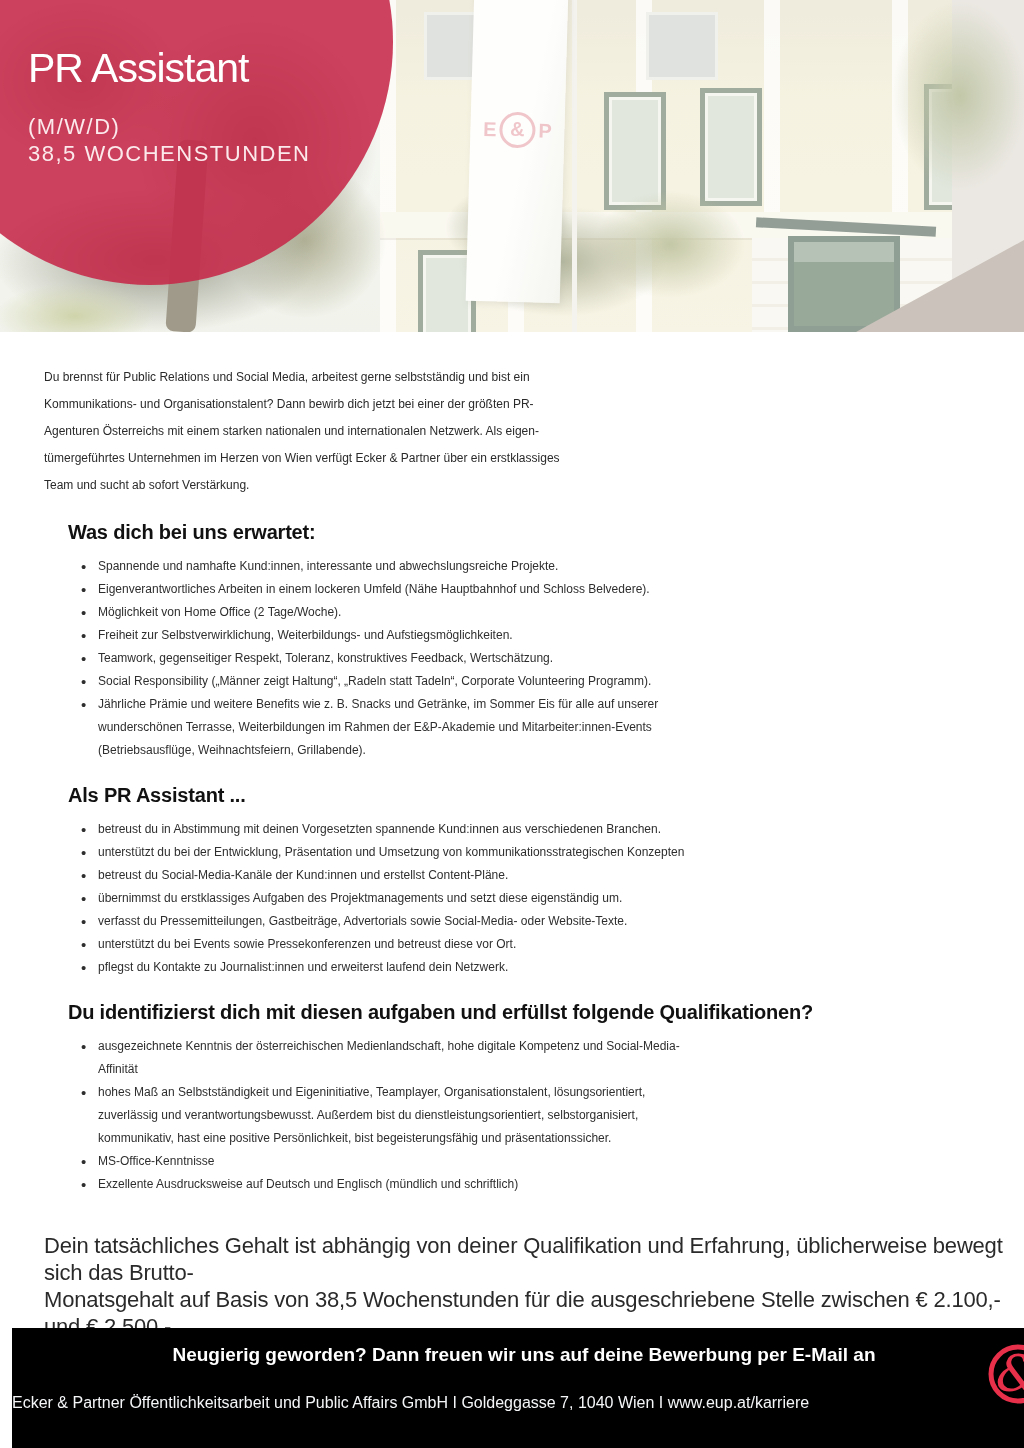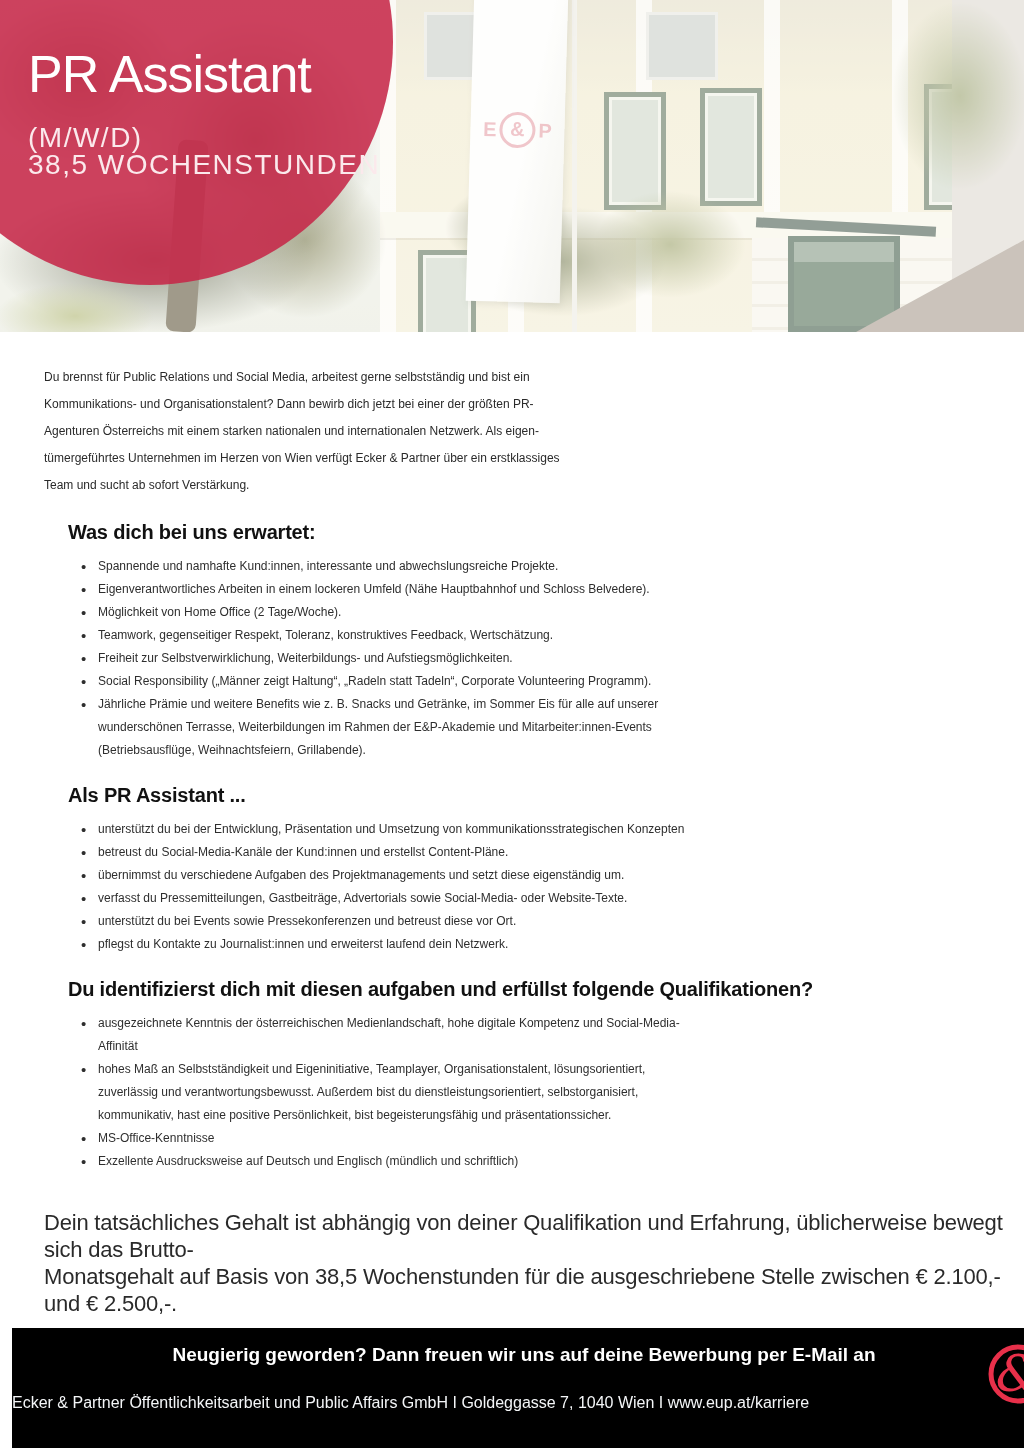--- a/index.html
+++ b/index.html
@@ -49,22 +49,22 @@
         background:linear-gradient(100deg,#fdfdfb 55%,#ededE5 100%);box-shadow:2px 3px 6px rgba(90,90,70,.18);}
   .pole{position:absolute;left:572px;top:0;width:5px;height:332px;background:#eceae2;}
   .flagmark{position:absolute;left:6px;top:122px;width:82px;display:flex;align-items:center;justify-content:center;gap:3px;
         color:rgba(210,80,95,.55);font-size:20px;font-weight:bold;}
   .flagmark .ringamp{display:inline-block;width:30px;height:30px;line-height:28px;text-align:center;
         border:3px solid rgba(210,80,95,.55);border-radius:50%;font-size:20px;}
   .wash{position:absolute;inset:0;background:rgba(255,255,255,.42);}
   .circle{position:absolute;left:-93px;top:-201px;width:486px;height:486px;border-radius:50%;
         background:rgba(197,38,71,.87);}
   .hero-text{position:absolute;left:28px;top:48px;color:#ffffff;}
-  .hero-title{font-size:52px;font-weight:500;letter-spacing:-1px;line-height:1.0;}
-  .hero-sub{margin-top:24px;font-size:28px;letter-spacing:1.5px;line-height:27px;color:#fbe9ec;}
+  .hero-title{font-size:41px;font-weight:500;letter-spacing:-1px;line-height:1.0;}
+  .hero-sub{margin-top:24px;font-size:22px;letter-spacing:1.5px;line-height:27px;color:#fbe9ec;}
   .hero-sub div{margin:0;}
   
   .content{position:absolute;left:44px;top:332px;width:950px;}
   .intro{margin-top:32px;font-size:12px;line-height:27px;white-space:pre-line;color:#2a2a2a;width:960px;}
   .section{margin-left:24px;}
   .section h2{margin:22px 0 11px;font-size:20px;font-weight:bold;color:#111;letter-spacing:-0.2px;}
   .section ul{margin:0;padding:0 0 0 30px;list-style:none;}
   .section li{position:relative;font-size:12px;line-height:23px;white-space:pre-line;color:#2e2e2e;}
   .section li::before{content:"\2022";position:absolute;left:-17px;top:0;font-size:15px;color:#2e2e2e;}
   .salary{margin-top:36px;font-size:22px;letter-spacing:-0.2px;line-height:27px;white-space:pre-line;color:#2a2a2a;width:980px;}
@@ -126,35 +126,36 @@
 Agenturen Österreichs mit einem starken nationalen und internationalen Netzwerk. Als eigen-
 tümergeführtes Unternehmen im Herzen von Wien verfügt Ecker &amp; Partner über ein erstklassiges
 Team und sucht ab sofort Verstärkung.</div>
 
     <div class="section">
       <h2>Was dich bei uns erwartet:</h2>
       <ul>
           <li>Spannende und namhafte Kund:innen, interessante und abwechslungsreiche Projekte.</li>
           <li>Eigenverantwortliches Arbeiten in einem lockeren Umfeld (Nähe Hauptbahnhof und Schloss Belvedere).</li>
           <li>Möglichkeit von Home Office (2 Tage/Woche).</li>
+          <li>Freiheit zur Selbstverwirklichung, Weiterbildungs- und Aufstiegsmöglichkeiten.</li>
           <li>Teamwork, gegenseitiger Respekt, Toleranz, konstruktives Feedback, Wertschätzung.</li>
-          <li>Freiheit zur Selbstverwirklichung, Weiterbildungs- und Aufstiegsmöglichkeiten.</li>
           <li>Social Responsibility („Männer zeigt Haltung“, „Radeln statt Tadeln“, Corporate Volunteering Programm).</li>
           <li>Jährliche Prämie und weitere Benefits wie z. B. Snacks und Getränke, im Sommer Eis für alle auf unserer
 wunderschönen Terrasse, Weiterbildungen im Rahmen der E&amp;P-Akademie und Mitarbeiter:innen-Events
 (Betriebsausflüge, Weihnachtsfeiern, Grillabende).</li>
         </ul>
     </div>
 
     <div class="section">
       <h2>Als PR Assistant ...</h2>
       <ul>
+          <li>betreust du in Abstimmung mit deinen Vorgesetzten spannende Kund:innen aus verschiedenen Branchen.</li>
           <li>unterstützt du bei der Entwicklung, Präsentation und Umsetzung von kommunikationsstrategischen Konzepten</li>
           <li>betreust du Social-Media-Kanäle der Kund:innen und erstellst Content-Pläne.</li>
-          <li>übernimmst du verschiedene Aufgaben des Projektmanagements und setzt diese eigenständig um.</li>
+          <li>übernimmst du erstklassiges Aufgaben des Projektmanagements und setzt diese eigenständig um.</li>
           <li>verfasst du Pressemitteilungen, Gastbeiträge, Advertorials sowie Social-Media- oder Website-Texte.</li>
           <li>unterstützt du bei Events sowie Pressekonferenzen und betreust diese vor Ort.</li>
           <li>pflegst du Kontakte zu Journalist:innen und erweiterst laufend dein Netzwerk.</li>
         </ul>
     </div>
 
     <div class="section">
       <h2>Du identifizierst dich mit diesen aufgaben und erfüllst folgende Qualifikationen?</h2>
       <ul>
           <li>ausgezeichnete Kenntnis der österreichischen Medienlandschaft, hohe digitale Kompetenz und Social-Media-

